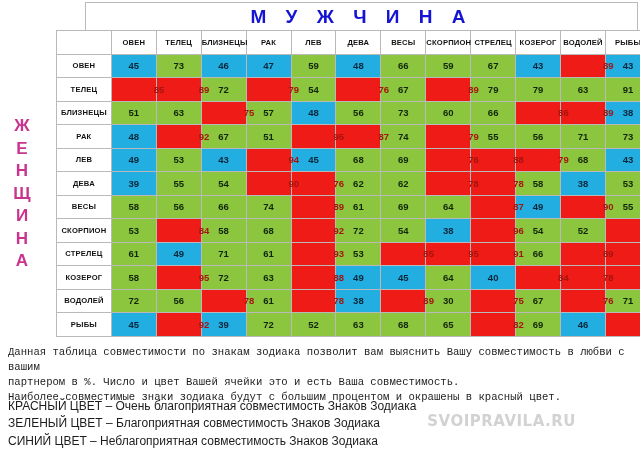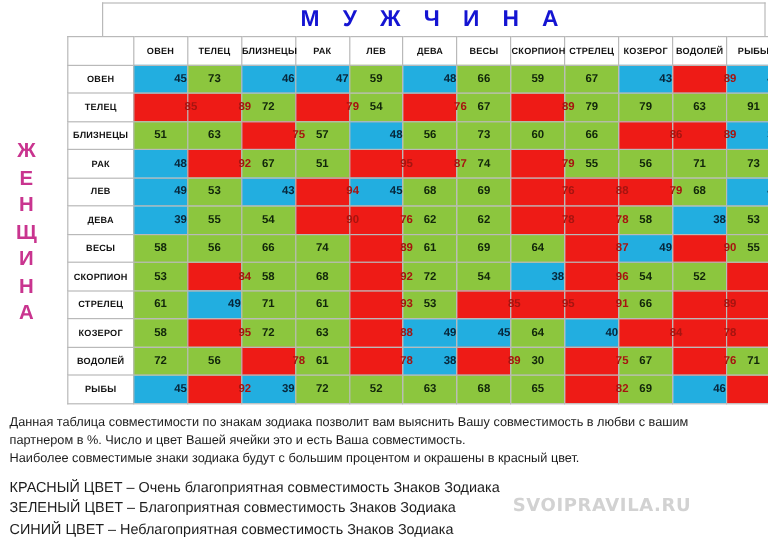--- a/index.html
+++ b/index.html
@@ -54,28 +54,28 @@
   }
   col.label-col{width:51px;}
   col.data-col{width:41.8px;}
 
   td.rowlabel{
     background:#ffffff;color:#121212;font-weight:bold;font-size:7.6px;
     letter-spacing:.2px;
   }
 
   td.cell{font-weight:bold;font-size:9.5px;}
-  td.c-blue {background:#22aee0;color:#08263a;text-align:right;}
+  td.c-blue {background:#22aee0;color:#08263a;}
   td.c-green{background:#8cc63e;color:#11260a;}
   td.c-red  {background:#ee1b16;color:#a61410;padding-left:42px;}
 
   
   .desc{
     position:absolute;left:8px;top:345px;width:624px;
-    font-size:10.6px;line-height:1.42;color:#1c1c1c;
+    font-size:10.6px;line-height:1.42;color:#1c1c1c;font-family:Liberation Mono, monospace;
   }
   .desc p{margin:0;}
 
   
   .legend{
     position:absolute;left:8px;top:398px;width:440px;
     font-size:12px;line-height:1.45;color:#1c1c1c;
   }
   .legend p{margin:0;}
 

